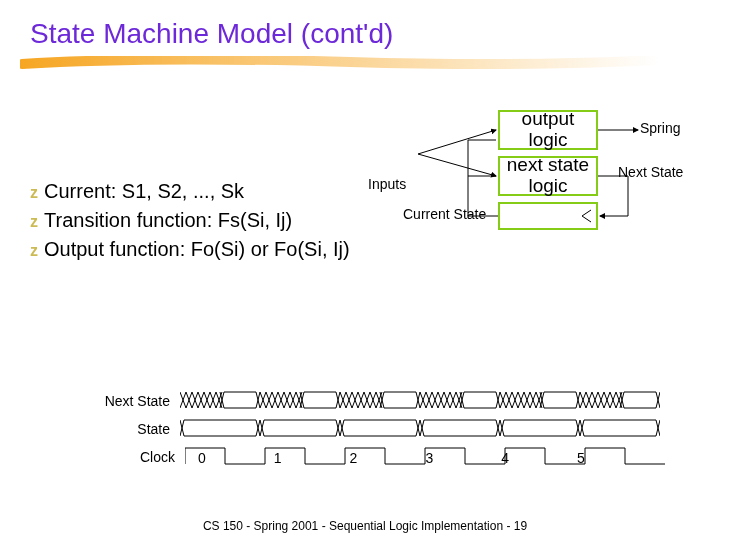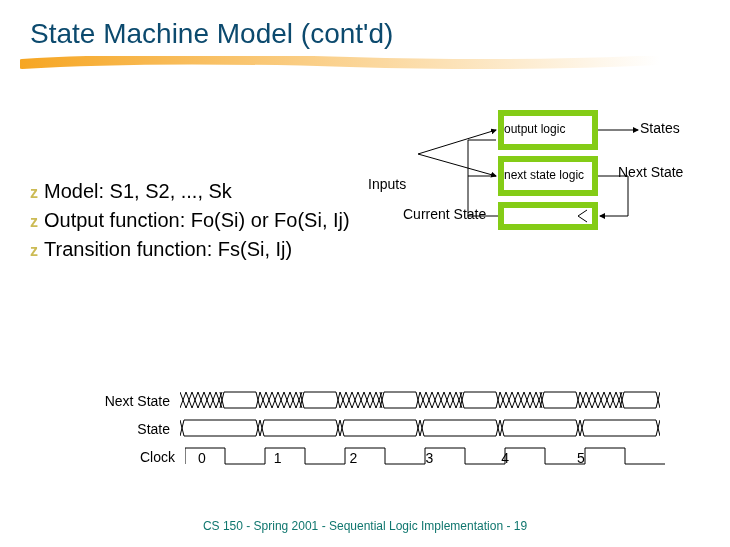--- a/index.html
+++ b/index.html
@@ -9,40 +9,40 @@
     background: #fff;
     font-family: "Comic Sans MS", "Comic Sans", cursive, sans-serif;
     position: relative;
     overflow: hidden;
   }
   .title {
     position: absolute;
     left: 30px;
     top: 18px;
     font-size: 28px;
-    color: #0c4a6e;
+    color: #6d28d9;
   }
   .underline-svg {
     position: absolute;
     left: 20px;
     top: 56px;
   }
   .diagram-area {
     position: absolute;
     left: 378px;
     top: 110px;
     width: 330px;
     height: 140px;
   }
   .box {
     position: absolute;
-    border: 6px solid #84cc16;
+    border: 2px solid #84cc16;
     background: transparent;
-    text-align: left;
-    font-size: 12px;
+    text-align: center;
+    font-size: 19px;
     line-height: 1.1;
     display: flex;
     flex-direction: column;
     justify-content: center;
   }
   .output-box { left: 120px; top: 0; width: 100px; height: 40px; }
   .next-box   { left: 120px; top: 46px; width: 100px; height: 40px; }
   .reg-box    { left: 120px; top: 92px; width: 100px; height: 28px; }
   .reg-box .clk-tri {
     position: absolute;
@@ -102,21 +102,21 @@
     display: flex;
     gap: 70px;
   }
   .footer {
     position: absolute;
     bottom: 14px;
     left: 0; right: 0;
     text-align: center;
     font-size: 12px;
     font-family: Arial, sans-serif;
-    color: #0f766e;
+    color: #000000;
   }
 </style>
 </head>
 <body>
 
 <div class="title">State Machine Model (cont'd)</div>
 
 <svg class="underline-svg" width="680" height="20">
   <defs>
     <linearGradient id="g1" x1="0" x2="1">
@@ -157,29 +157,29 @@
   <div class="box next-box">
     <span>next state logic</span>
   </div>
   <div class="box reg-box">
     <svg class="clk-tri" width="12" height="14">
       <path d="M11,1 L2,7 L11,13" fill="none" stroke="#000"></path>
     </svg>
   </div>
 
   <div class="dlabel l-inputs">Inputs</div>
-  <div class="dlabel l-outputs">States</div>
+  <div class="dlabel l-outputs">Spring</div>
   <div class="dlabel l-nexts">Next State</div>
   <div class="dlabel l-current">Current State</div>
 </div>
 
 <ul class="bullets">
-  <li><span class="z">z</span><span>Model: S1, S2, ..., Sk</span></li>
+  <li><span class="z">z</span><span>Current: S1, S2, ..., Sk</span></li>
+  <li><span class="z">z</span><span>Transition function: Fs(Si, Ij)</span></li>
   <li><span class="z">z</span><span>Output function: Fo(Si) or Fo(Si, Ij)</span></li>
-  <li><span class="z">z</span><span>Transition function: Fs(Si, Ij)</span></li>
 </ul>
 
 <div class="timing">
 
   <div class="trow">
     <div class="tlabel">Next State</div>
     <svg class="wave-svg" width="480" height="22">
       <g stroke="#000" fill="none" stroke-width="1">
 
         <g id="busrow">

